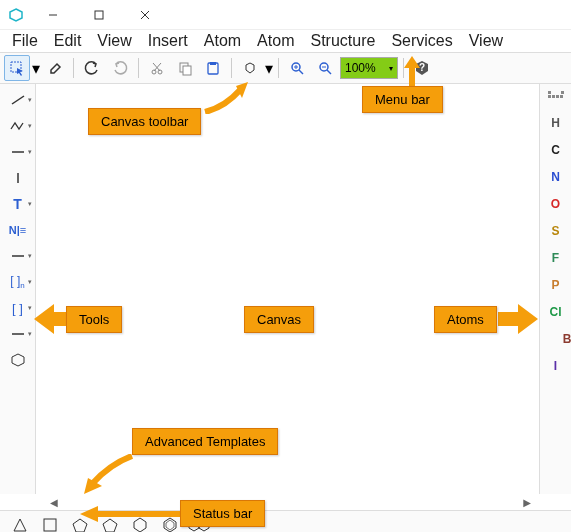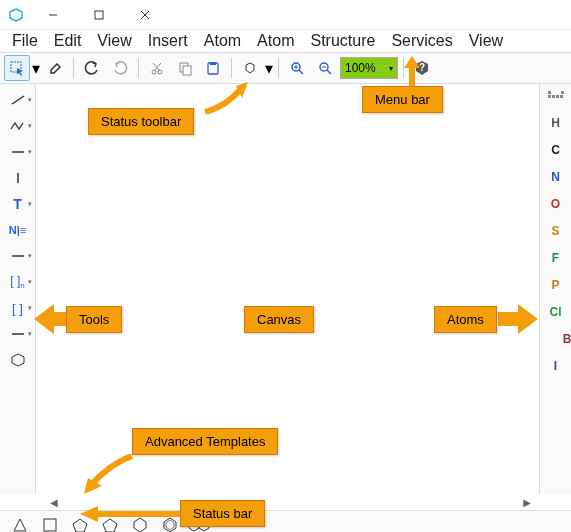--- a/index.html
+++ b/index.html
@@ -305,21 +305,21 @@
 </div>
 
 <div class="callout" style="top:86px; left:362px">Menu bar</div>
 <div class="ptr" style="top:56px; left:402px">
     <svg width="20" height="34">
       <path d="M10 34 L10 8" stroke="#f59e0b" stroke-width="6"></path>
       <polygon points="10,0 18,12 2,12" fill="#f59e0b"></polygon>
     </svg>
   </div>
 
-<div class="callout" style="top:108px; left:88px">Status toolbar</div>
+<div class="callout" style="top:108px; left:88px">Canvas toolbar</div>
 <div class="ptr" style="top:82px; left:200px">
     <svg width="50" height="32">
       <path d="M5 30 Q25 25 40 8" stroke="#f59e0b" stroke-width="6" fill="none"></path>
       <polygon points="48,0 36,4 42,16" fill="#f59e0b"></polygon>
     </svg>
   </div>
 
 <div class="callout" style="top:306px; left:66px">Tools</div>
 <div class="ptr" style="top:302px; left:34px">
     <svg width="36" height="34">

